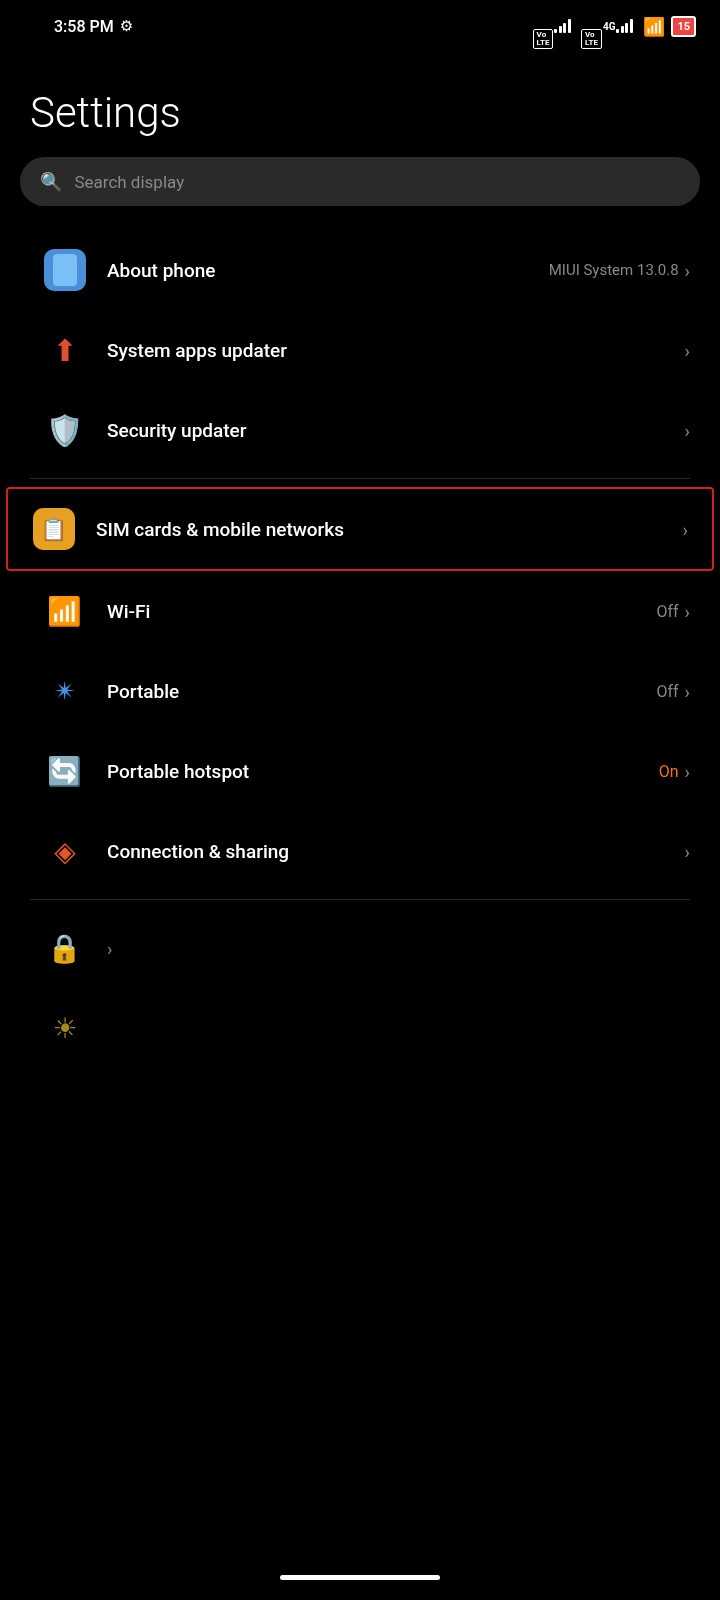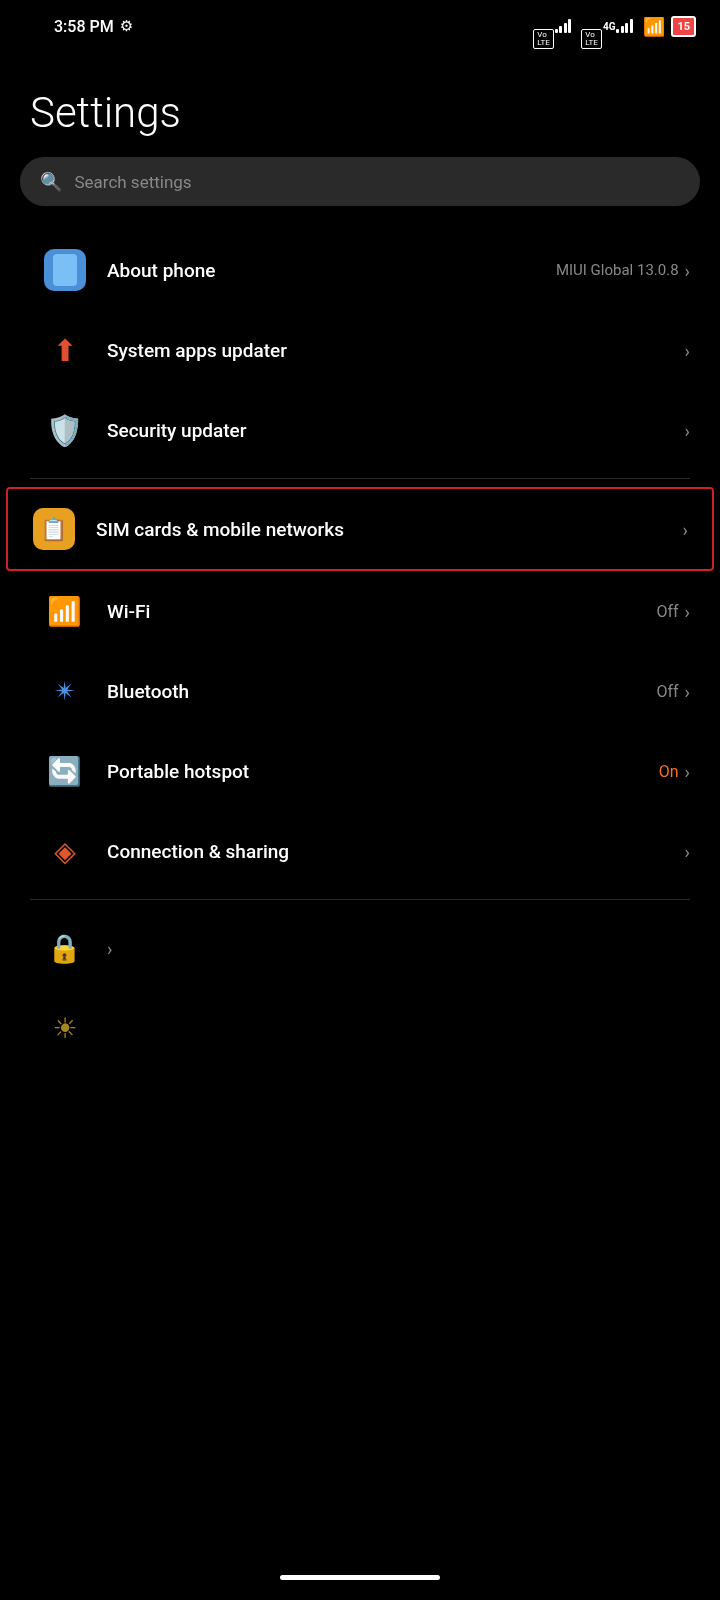--- a/index.html
+++ b/index.html
@@ -37,21 +37,21 @@
       display: flex;
       align-items: center;
       gap: 6px;
     }
 
     .signal-box {
       border: 1.5px solid #fff;
       border-radius: 2px;
       padding: 1px 3px;
       font-size: 9px;
-      font-weight: normal;
+      font-weight: bold;
       color: #fff;
       line-height: 1;
       margin-top: 25px;
     }
 
     .battery-box {
       border: 2px solid #fff;
       border-radius: 3px;
       padding: 2px 4px;
       font-size: 11px;
@@ -230,35 +230,35 @@
     <div class="battery-box">
       <span>15</span>
     </div>
   </div>
 </div>
 
 <div class="page-title">Settings</div>
 
 <div class="search-bar">
   <span class="search-icon-unicode">🔍</span>
-  <span class="search-placeholder">Search settings</span>
+  <span class="search-placeholder">Search display</span>
 </div>
 
 <div class="settings-list">
 
   <div class="settings-item">
     <div class="item-icon" style="background:transparent;">
       <div style="background:#4a90d9;border-radius:10px;width:42px;height:42px;display:flex;align-items:center;justify-content:center;">
         <div style="background:#7bbff7;width:24px;height:32px;border-radius:4px;"></div>
       </div>
     </div>
     <div class="item-content">
       <span class="item-label">About phone</span>
       <div class="item-right">
-        <span style="color:#888;font-size:15px;">MIUI Global 13.0.8</span>
+        <span style="color:#888;font-size:15px;">MIUI System 13.0.8</span>
         <span class="chevron">›</span>
       </div>
     </div>
   </div>
 
   <div class="settings-item">
     <div class="item-icon" style="background:transparent;">
       <span style="font-size:30px;color:#e05030;">⬆</span>
     </div>
     <div class="item-content">
@@ -308,21 +308,21 @@
         <span class="chevron">›</span>
       </div>
     </div>
   </div>
 
   <div class="settings-item">
     <div class="item-icon" style="background:transparent;">
       <span style="font-size:26px;color:#4a90e2;">✴</span>
     </div>
     <div class="item-content">
-      <span class="item-label">Bluetooth</span>
+      <span class="item-label">Portable</span>
       <div class="item-right">
         <span style="color:#888;font-size:16px;">Off</span>
         <span class="chevron">›</span>
       </div>
     </div>
   </div>
 
   <div class="settings-item">
     <div class="item-icon" style="background:transparent;">
       <span style="font-size:28px;color:#d4a020;">🔄</span>

